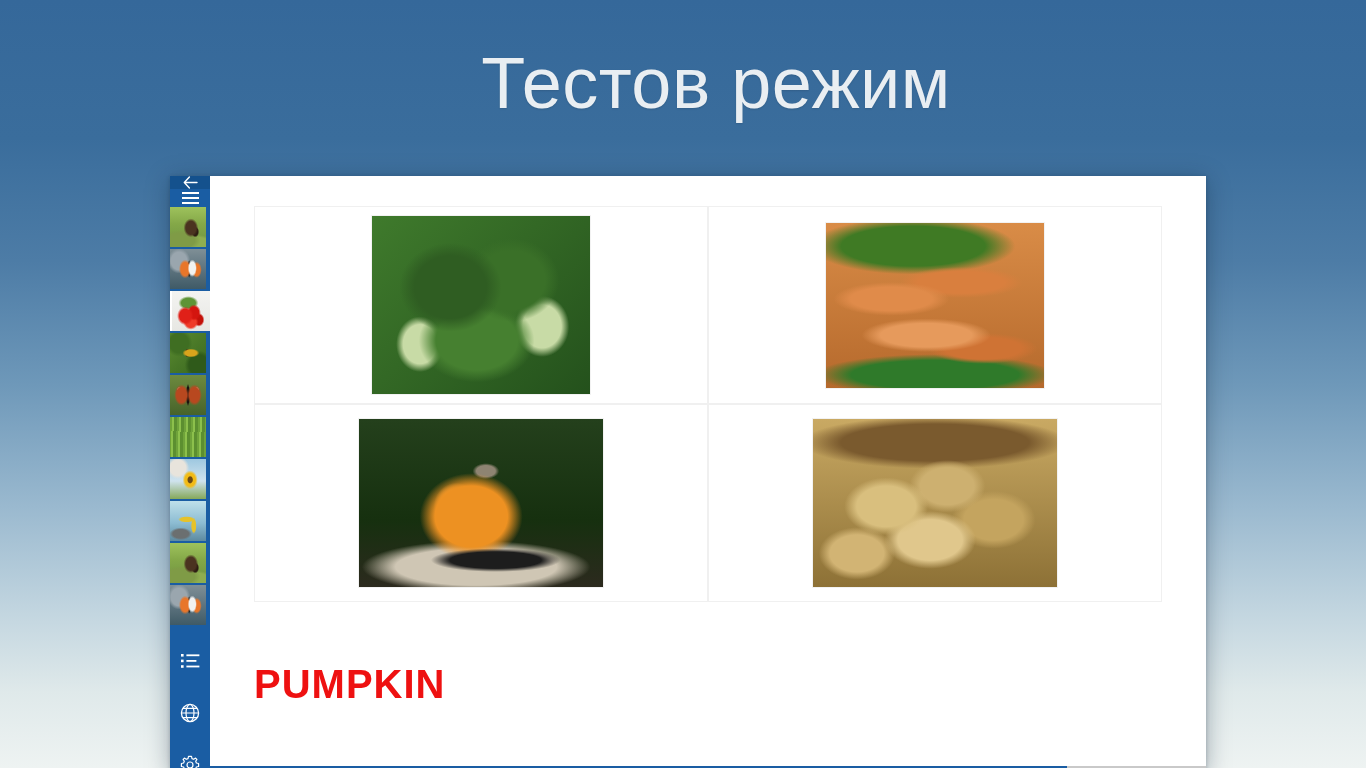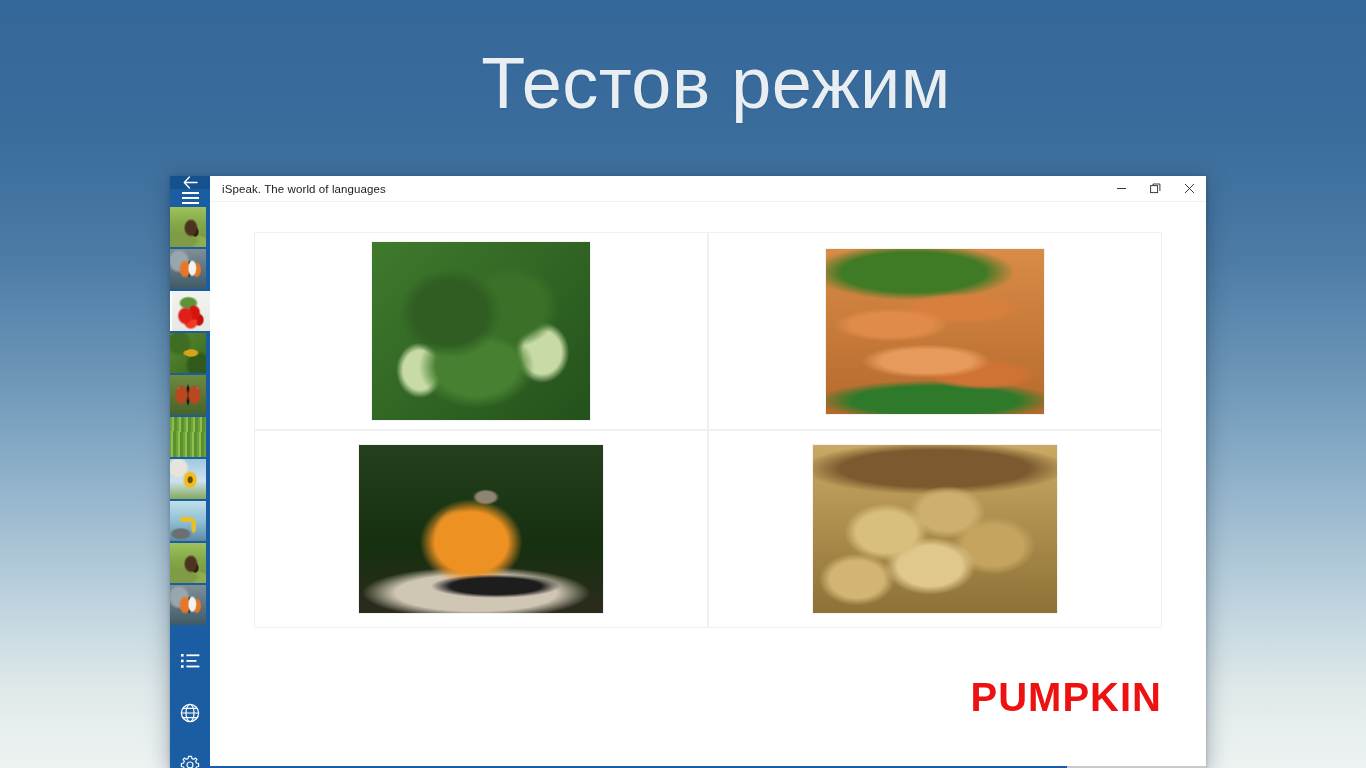--- a/index.html
+++ b/index.html
@@ -88,21 +88,21 @@
   }
   .answer-cell {
     background:#fff; display:flex; align-items:center; justify-content:center;
     cursor:pointer; overflow:hidden; padding:8px;
   }
   .answer-img {
     background-size:cover; background-position:center;
     box-shadow:0 0 0 1px rgba(0,0,0,.05);
   }
 
-  #word-area { flex:1; display:flex; align-items:center; justify-content:flex-end; }
+  #word-area { flex:1; display:flex; align-items:center; justify-content:flex-start; }
   #word {
     font-size:40px; font-weight:bold; color:#ee1111; letter-spacing:1px;
   }
 
   #progress-track { height:6px; flex:0 0 6px; background:#c9c9c9; width:100%; }
   #progress-fill { height:100%; background:#1a5da3; }
 </style>
 </head>
 <body>
 
@@ -161,41 +161,20 @@
         <svg width="20" height="20" viewBox="0 0 20 20">
           <path d="M10 1.4 L11.5 1.4 L12 3.6 L13.7 4.3 L15.6 3.1 L16.9 4.4 L15.7 6.3 L16.4 8 L18.6 8.5 L18.6 10 L18.6 11.5 L16.4 12 L15.7 13.7 L16.9 15.6 L15.6 16.9 L13.7 15.7 L12 16.4 L11.5 18.6 L10 18.6 L8.5 18.6 L8 16.4 L6.3 15.7 L4.4 16.9 L3.1 15.6 L4.3 13.7 L3.6 12 L1.4 11.5 L1.4 10 L1.4 8.5 L3.6 8 L4.3 6.3 L3.1 4.4 L4.4 3.1 L6.3 4.3 L8 3.6 L8.5 1.4 Z" stroke="#fff" stroke-width="1.2" fill="none" stroke-linejoin="round"></path>
           <circle cx="10" cy="10" r="3" stroke="#fff" stroke-width="1.2" fill="none"></circle>
         </svg>
       </div>
     </div>
   </div>
 
   <div id="pane">
 
-    <div id="titlebar">
-      <div id="app-title">iSpeak. The world of languages</div>
-      <div id="win-ctrls">
-        <div class="win-btn">
-          <svg width="11" height="11" viewBox="0 0 11 11">
-            <path d="M1 5.5 H10" stroke="#3a3a3a" stroke-width="1"></path>
-          </svg>
-        </div>
-        <div class="win-btn">
-          <svg width="11" height="11" viewBox="0 0 11 11">
-            <rect x="0.6" y="2.6" width="7" height="7" stroke="#3a3a3a" stroke-width="1" fill="none"></rect>
-            <path d="M3 2.6 V1 H9.9 V8" stroke="#3a3a3a" stroke-width="1" fill="none"></path>
-          </svg>
-        </div>
-        <div class="win-btn">
-          <svg width="11" height="11" viewBox="0 0 11 11">
-            <path d="M1 1 L10 10 M10 1 L1 10" stroke="#3a3a3a" stroke-width="1"></path>
-          </svg>
-        </div>
-      </div>
-    </div>
 
     <div id="content">
 
       <div id="answer-grid">
           <div class="answer-cell">
             <div class="answer-img" style="width: 218px; height: 178px; background-image: radial-gradient(30% 32% at 36% 40%, rgb(47, 93, 34) 0%, rgb(47, 93, 34) 55%, transparent 78%), radial-gradient(28% 30% at 64% 36%, rgb(58, 112, 40) 0%, rgb(58, 112, 40) 55%, transparent 78%), radial-gradient(34% 30% at 48% 70%, rgb(70, 128, 48) 0%, rgb(70, 128, 48) 55%, transparent 78%), radial-gradient(16% 22% at 78% 62%, rgb(200, 219, 166) 0%, rgb(200, 219, 166) 55%, transparent 78%), radial-gradient(14% 20% at 22% 72%, rgb(200, 219, 166) 0%, rgb(200, 219, 166) 55%, transparent 78%), linear-gradient(135deg, rgb(63, 122, 44) 0%, rgb(36, 81, 28) 100%);"></div>
           </div>
           <div class="answer-cell">
             <div class="answer-img" style="width: 218px; height: 165px; background-image: radial-gradient(34% 13% at 30% 46%, rgb(224, 139, 74) 0%, rgb(224, 139, 74) 55%, transparent 78%), radial-gradient(36% 12% at 62% 36%, rgb(217, 127, 62) 0%, rgb(217, 127, 62) 55%, transparent 78%), radial-gradient(38% 13% at 46% 68%, rgb(230, 154, 92) 0%, rgb(230, 154, 92) 55%, transparent 78%), radial-gradient(32% 12% at 72% 76%, rgb(207, 115, 52) 0%, rgb(207, 115, 52) 55%, transparent 78%), radial-gradient(60% 22% at 40% 14%, rgb(63, 122, 36) 0%, rgb(63, 122, 36) 55%, transparent 78%), radial-gradient(70% 16% at 50% 92%, rgb(47, 122, 42) 0%, rgb(47, 122, 42) 55%, transparent 78%), linear-gradient(rgb(217, 140, 71) 0%, rgb(181, 105, 44) 100%);"></div>
           </div>

